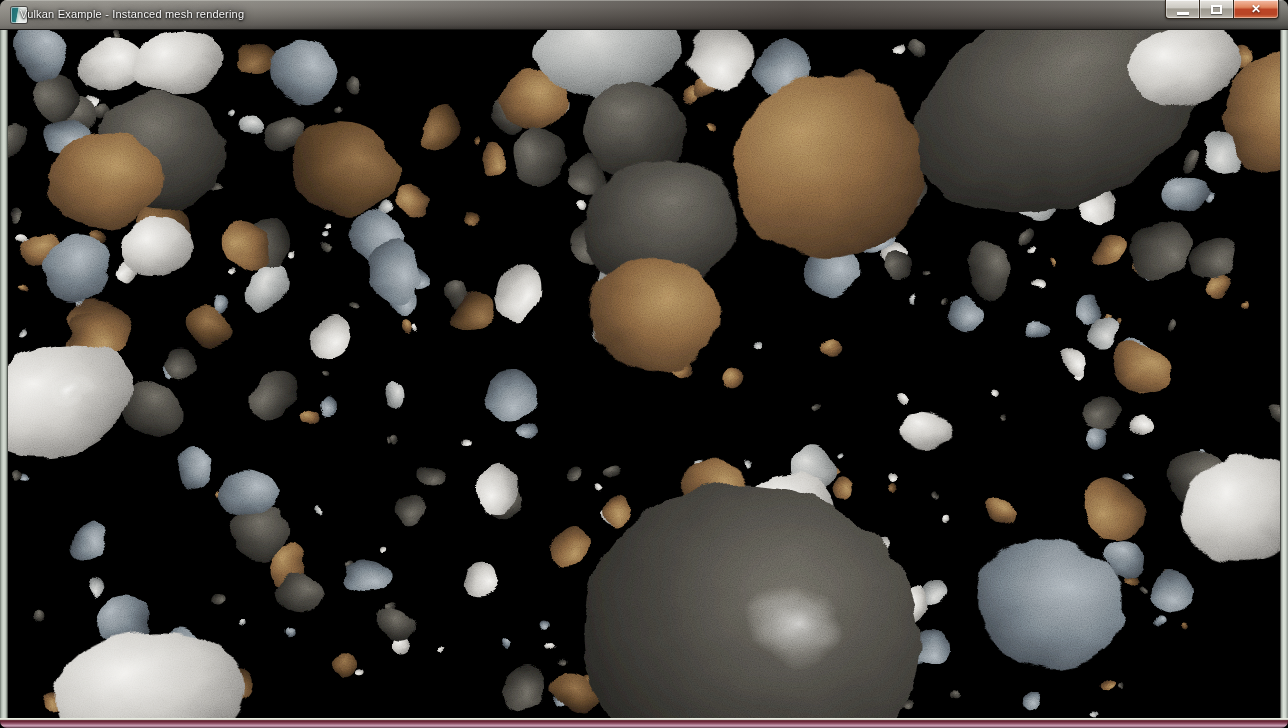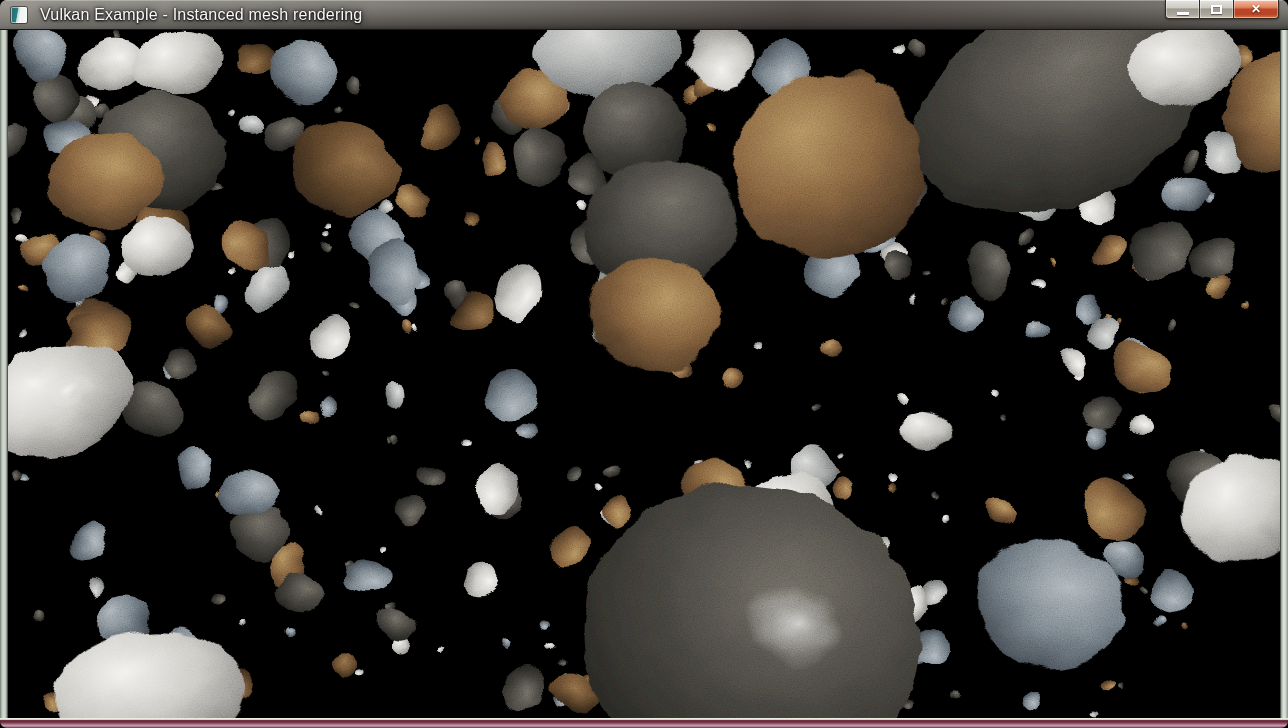--- a/index.html
+++ b/index.html
@@ -24,22 +24,22 @@
     content:"";position:absolute;left:0;top:0;width:100%;height:1px;
     background:rgba(210,210,205,.45);
   }
   .app-icon{
     position:absolute;left:11px;top:7px;width:16px;height:16px;
     border-radius:2px;
     background:linear-gradient(100deg,#1d6b72 0%,#2a7d80 38%,#bcd8d4 42%,#eef4f1 55%,#f7faf8 100%);
     box-shadow:0 0 0 1px rgba(20,20,20,.55), inset 0 0 0 1px rgba(255,255,255,.55);
   }
   .title{
-    position:absolute;left:40px;top:0;height:46px;line-height:29px;
-    font-size:16px;color:#f8f8f8;letter-spacing:.2px;
+    position:absolute;left:20px;top:0;height:46px;line-height:29px;
+    font-size:11px;color:#f8f8f8;letter-spacing:.2px;
     text-shadow:0 0 10px rgba(0,0,0,.9),0 1px 2px rgba(0,0,0,.9),0 0 3px rgba(0,0,0,.8);
     white-space:nowrap;
   }
   
   .controls{
     position:absolute;top:0;right:9px;display:flex;
     filter:drop-shadow(0 1px 1px rgba(0,0,0,.4));
   }
   .btn{
     height:19px;margin:0;padding:0;cursor:default;position:relative;

